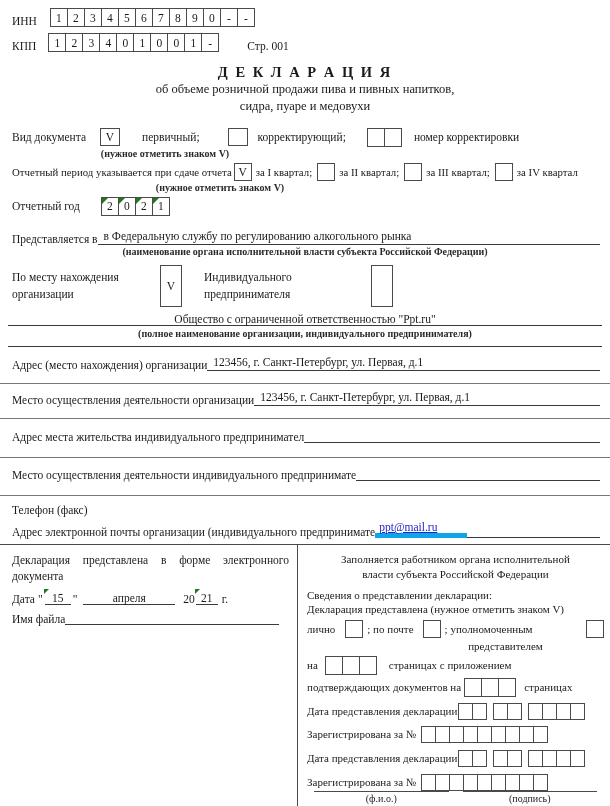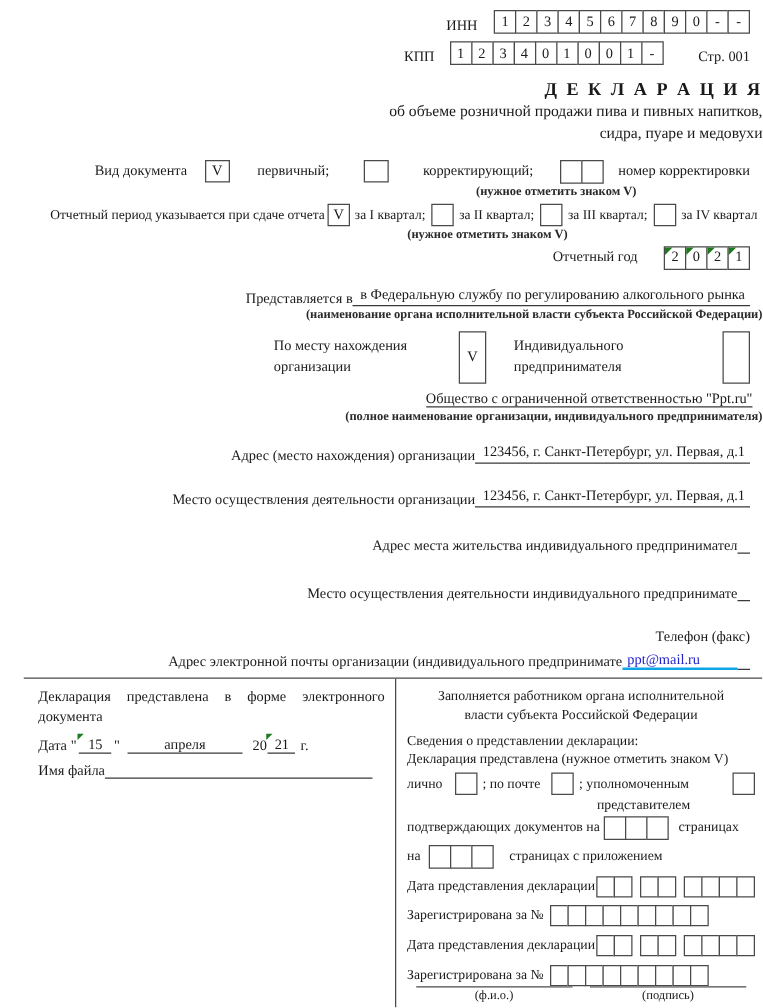--- a/index.html
+++ b/index.html
@@ -1,20 +1,20 @@
 <!DOCTYPE html>
 <html><head>
 <meta charset="utf-8">
 <style>
   html,body{margin:0;padding:0;background:#fff;}
   .page{
     width:610px;height:806px;box-sizing:border-box;position:relative;
     font-family:"Liberation Serif","DejaVu Serif",serif;
     font-size:11.5px;color:#1a1a1a;background:#fff;overflow:hidden;
-    display:flex;flex-direction:column;align-items:flex-end;
+    display:flex;flex-direction:column;
   }
   .row{display:flex;align-items:flex-end;padding:0 10px 0 12px;box-sizing:border-box;}
   .lbl{white-space:nowrap;}
   .cells{display:inline-flex;margin-left:4px;}
   .cell{
     display:inline-flex;justify-content:center;align-items:center;
     width:18px;height:19px;border:1px solid #4a4a4a;margin-left:-1px;
     font-size:11.5px;position:relative;background:#fff;box-sizing:border-box;
   }
   .cell.sm{width:15px;height:17px;font-size:10.5px;}
@@ -33,21 +33,21 @@
   .sep{border-top:1px solid #777;height:0;margin:0;}
   .note{font-size:10px;color:#2a2a2a;text-align:center;font-weight:bold;}
   .title{font-weight:bold;text-align:center;font-size:14.5px;letter-spacing:2px;margin-top:12px;}
   .subtitle{font-weight:normal;text-align:center;font-size:12.5px;line-height:1.35;}
   .fullline{border-bottom:1px solid #3a3a3a;text-align:center;margin:0 8px;}
   .gmark{position:relative;}
   .gmark::before{
     content:"";position:absolute;top:-3px;left:-1px;width:0;height:0;
     border-top:5px solid #1e7a1e;border-right:5px solid transparent;
   }
-  .email{color:#2222cc;border-bottom:2px solid #0ea5e9;padding:0 30px 0 4px;}
+  .email{color:#2222cc;border-bottom:5px solid #0ea5e9;padding:0 30px 0 4px;text-decoration:underline;}
   .bottom{display:flex;border-top:1px solid #4a4a4a;flex:1;margin-top:6px;}
   .bleft{width:297px;box-sizing:border-box;padding:7px 8px 0 12px;display:flex;flex-direction:column;font-size:11.5px;}
   .bright{flex:1;border-left:1px solid #4a4a4a;box-sizing:border-box;padding:7px 6px 6px 9px;display:flex;flex-direction:column;font-size:11px;}
   .bj{text-align:justify;text-align-last:left;line-height:1.4;}
   .brow{display:flex;align-items:flex-end;margin-top:4px;}
   .bctr{text-align:center;line-height:1.4;}
   .grp{display:inline-flex;margin-left:5px;}
   .sigrow{display:flex;margin-top:auto;}
   .sig{flex:1;margin:0 7px;text-align:center;font-size:10px;}
   .sigline{display:block;border-top:1px solid #4a4a4a;margin-bottom:1px;}
@@ -95,21 +95,21 @@
 
   <div class="title">Д Е К Л А Р А Ц И Я</div>
   <div class="subtitle">об объеме розничной продажи пива и пивных напитков,</div>
   <div class="subtitle">сидра, пуаре и медовухи</div>
 
   <div class="row" style="margin-top:13px;align-items:center;">
     <span class="lbl">Вид документа</span>
     <span class="box" style="margin-left:14px;width:20px;">V</span>
     <span class="lbl" style="margin-left:22px;">первичный;</span>
     <span class="box" style="margin-left:28px;width:20px;"></span>
-    <span class="lbl" style="margin-left:27px;">корректирующий;</span>
+    <span class="lbl" style="margin-left:10px;">корректирующий;</span>
     <span class="cells" style="margin-left:22px;">
         <span class="cell"></span>
         <span class="cell"></span>
       </span>
     <span class="lbl" style="margin-left:12px;">номер корректировки</span>
   </div>
   <div class="note" style="width:330px;margin-top:1px;">(нужное отметить знаком V)</div>
 
   <div class="row mt4" style="font-size:10.8px;align-items:center;padding-right:4px;">
     <span class="lbl">Отчетный период указывается при сдаче отчета</span>
@@ -215,37 +215,37 @@
       <div class="brow" style="align-items:center;margin-top:5px;">
         <span>лично</span>
         <span class="box" style="margin-left:10px;"></span>
         <span style="margin-left:4px;">; по почте</span>
         <span class="box" style="margin-left:9px;"></span>
         <span style="margin-left:4px;">; уполномоченным</span>
         <span class="box" style="margin-left:auto;"></span>
       </div>
       <div style="text-align:center;padding-left:100px;margin-top:2px;">представителем</div>
 
+      <div class="brow" style="align-items:center;margin-top:4px;">
+        <span>на</span>
+        <span class="cells" style="margin-left:8px;">
+            <span class="cell"></span>
+            <span class="cell"></span>
+            <span class="cell"></span>
+          </span>
+        <span style="margin-left:12px;">страницах с приложением</span>
+      </div>
       <div class="brow" style="align-items:center;margin-top:3px;">
         <span>подтверждающих документов на</span>
         <span class="cells" style="margin-left:4px;">
             <span class="cell"></span>
             <span class="cell"></span>
             <span class="cell"></span>
           </span>
         <span style="margin-left:8px;">страницах</span>
-      </div>
-      <div class="brow" style="align-items:center;margin-top:4px;">
-        <span>на</span>
-        <span class="cells" style="margin-left:8px;">
-            <span class="cell"></span>
-            <span class="cell"></span>
-            <span class="cell"></span>
-          </span>
-        <span style="margin-left:12px;">страницах с приложением</span>
       </div>
 
       <div class="brow" style="align-items:center;margin-top:6px;">
         <span>Дата представления декларации</span>
         <span class="grp" style="margin-left:2px;">
             <span class="cell sm"></span>
             <span class="cell sm"></span>
           </span>
         <span class="grp" style="margin-left:7px;">
             <span class="cell sm"></span>

